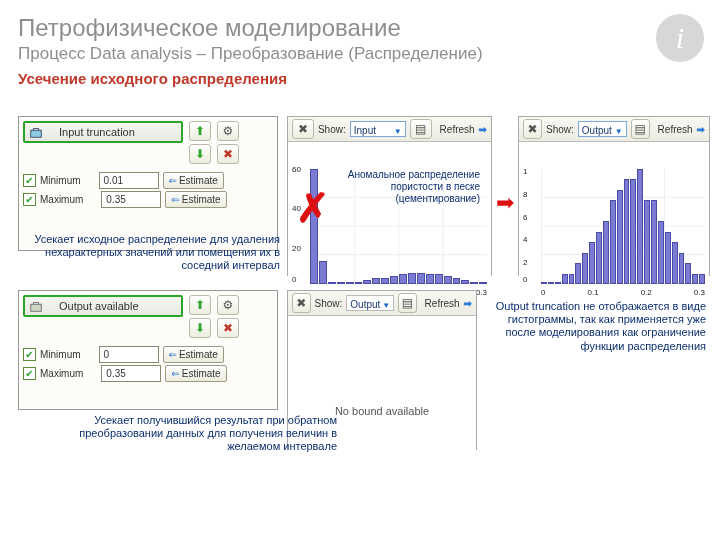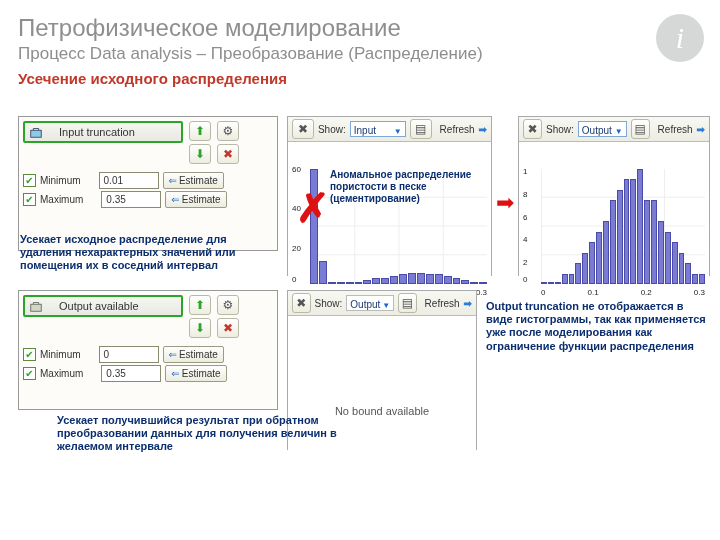--- a/index.html
+++ b/index.html
@@ -71,21 +71,21 @@
   .plot-area { position:relative; width:100%; height:calc(100% - 21px); background:#fff;margin-top:23px; }
   .axis-y { position:absolute; left:4px; top:0; bottom:18px; width:18px; font-size:8px; color:#222; }
   .axis-x { position:absolute; left:22px; right:4px; bottom:0; height:14px; font-size:8px; color:#222; display:flex; justify-content:space-between; }
   .grid { position:absolute; left:22px; right:4px; top:4px; bottom:18px; }
   .grid::before { content:""; position:absolute; left:0; right:0; top:0; bottom:0;
     background-image: linear-gradient(to right,#eee 1px,transparent 1px), linear-gradient(to top,#eee 1px,transparent 1px);
     background-size: 25% 25%;
   }
   .bars { position:absolute; left:22px; right:4px; top:4px; bottom:18px; display:flex; align-items:flex-end; gap:1px; }
   .bar { flex:1; background:#7a7cd4; border:1px solid #4a4aa8; }
-  .ann-text { position:absolute; font-size:11px; color:#0b2e6f; font-weight:bold; line-height:1.2; z-index:5;}
+  .ann-text { position:absolute; font-size:11px; color:#0b2e6f; font-weight:normal; line-height:1.2; z-index:5;text-align:right;}
   .big-x {
     position:absolute; font-size:40px; color:#d11; font-weight:bold; z-index:6;
     left:8px; top:20px; font-family: Arial,sans-serif;
   }
   .red-arrow {
     position:absolute; color:#d11; font-size:22px; z-index:5;
   }
   .no-data { position:absolute; width:100%; text-align:center; top:48%; font-size:11px; color:#555;}
   .panel-body { padding:2px 6px 4px 4px; font-size:10px; color:#333; }
   label.lbl { font-size:10px; color:#333;text-align:right;}

